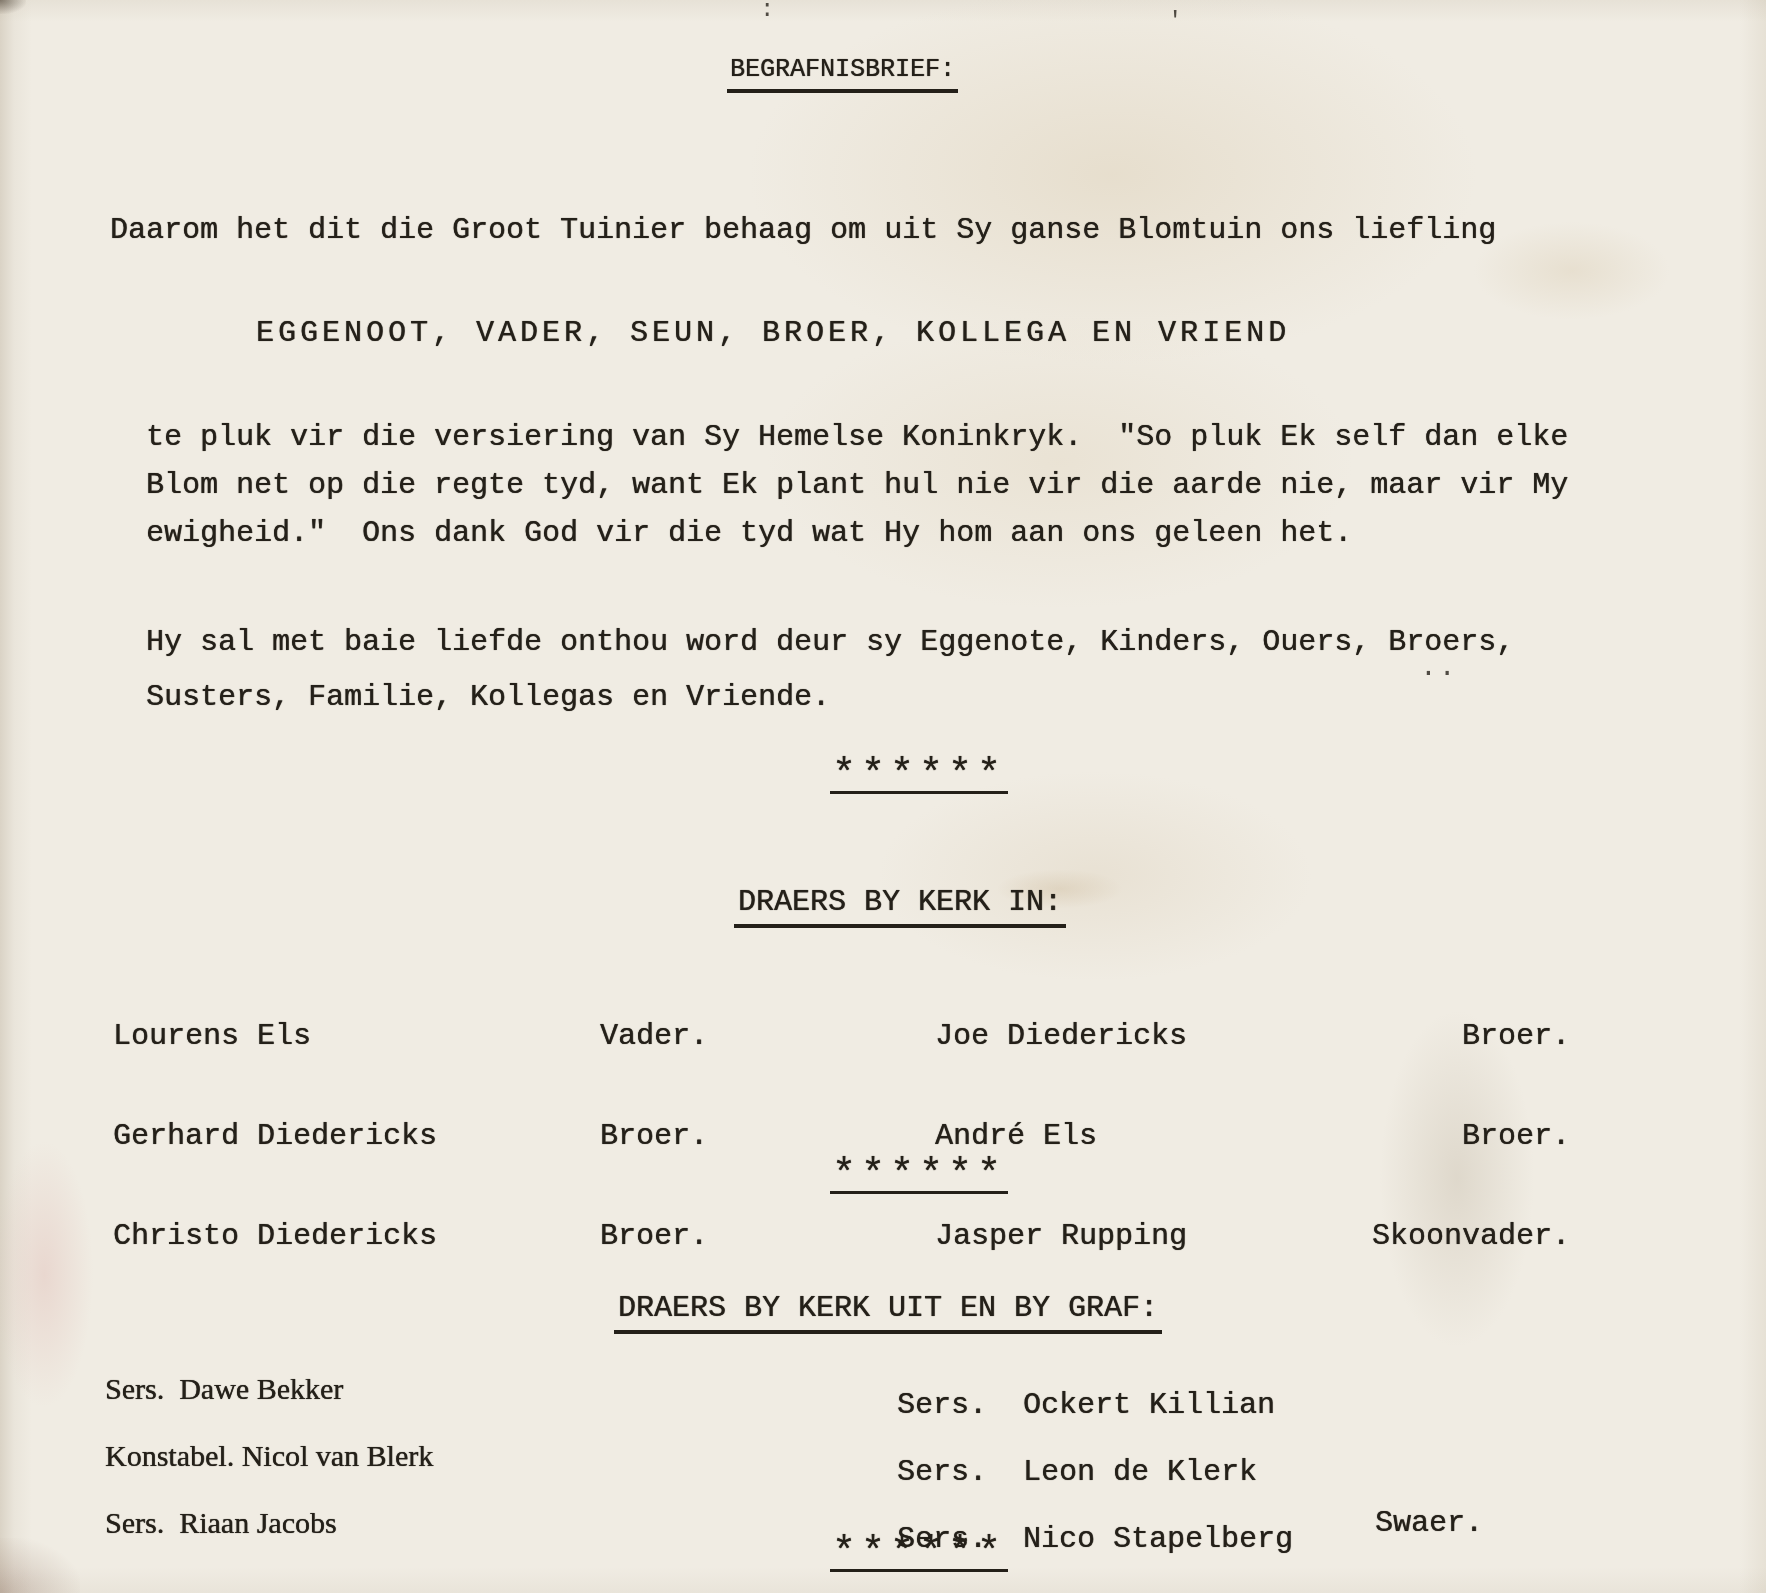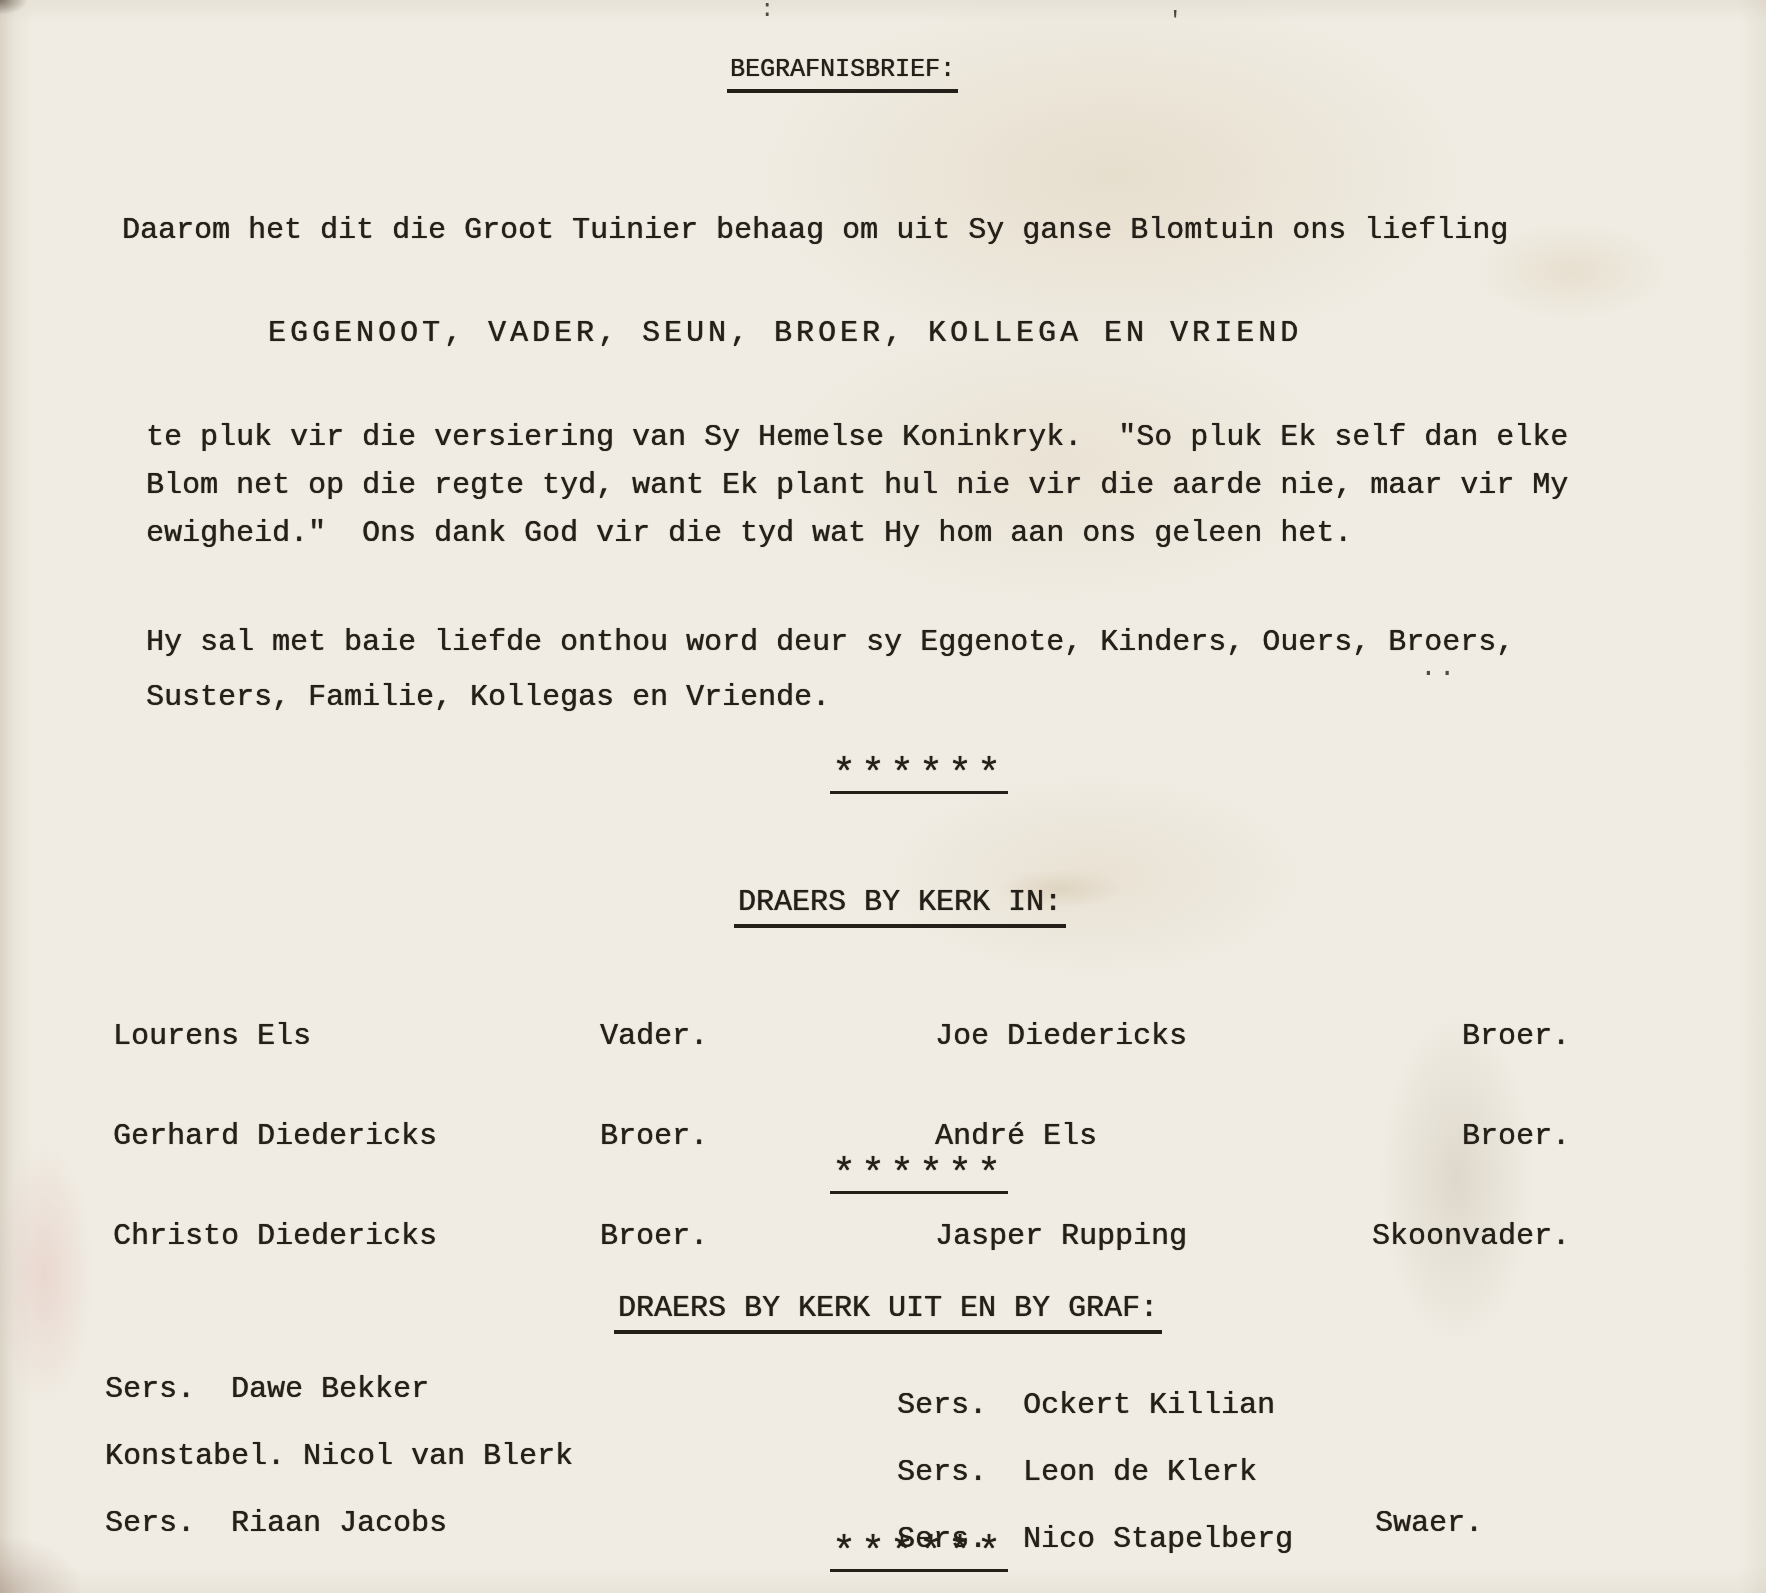--- a/index.html
+++ b/index.html
@@ -27,21 +27,20 @@
       linear-gradient(to left, rgba(160,145,115,0.12) 0px, rgba(160,145,115,0) 26px),
       linear-gradient(to bottom, rgba(150,135,105,0.10) 0px, rgba(150,135,105,0) 22px),
       linear-gradient(to top, rgba(150,135,105,0.08) 0px, rgba(150,135,105,0) 26px);
   }
   .txt {
     position: absolute;
     white-space: pre;
     font-size: 30px;
     line-height: 1.2;
     text-shadow: 0 0 1px rgba(36,32,25,0.75), 0.4px 0 0 rgba(36,32,25,0.55);
-    margin-left: 12px;
   }
   .title {
     left: 727px;
     top: 55px;
     font-size: 25px;
     font-weight: normal;
     margin: 0;
     padding: 0 3px 4px 3px;
     border-bottom: 4px solid #242019;
   }
@@ -91,21 +90,21 @@
   .bearer-row .c3 { left: 822px; }
   .bearer-row .c4 { right: 0; }
   .grave-table { position: absolute; left: 105px; right: 206px; top: 1372px; }
   .grave-row { position: relative; height: 67px; }
   .grave-row span {
     position: absolute;
     white-space: pre;
     font-size: 30px;
     text-shadow: 0 0 1px rgba(36,32,25,0.75), 0.4px 0 0 rgba(36,32,25,0.55);
   }
-  .grave-row .g1 { left: 0; }
+  .grave-row .g1 { left: 0; font-family: Liberation Serif, serif; }
   .grave-row .g2 { left: 792px; margin-top: 16px; }
   .grave-row .g3 { left: 1270px; }
   .speck {
     position: absolute;
     font-size: 24px;
     color: rgba(40,35,28,0.8);
     white-space: pre;
   }
   .speck-top-center { left: 760px;  top: -4px; }
   .speck-top-right  { left: 1168px; top: 8px;  }

